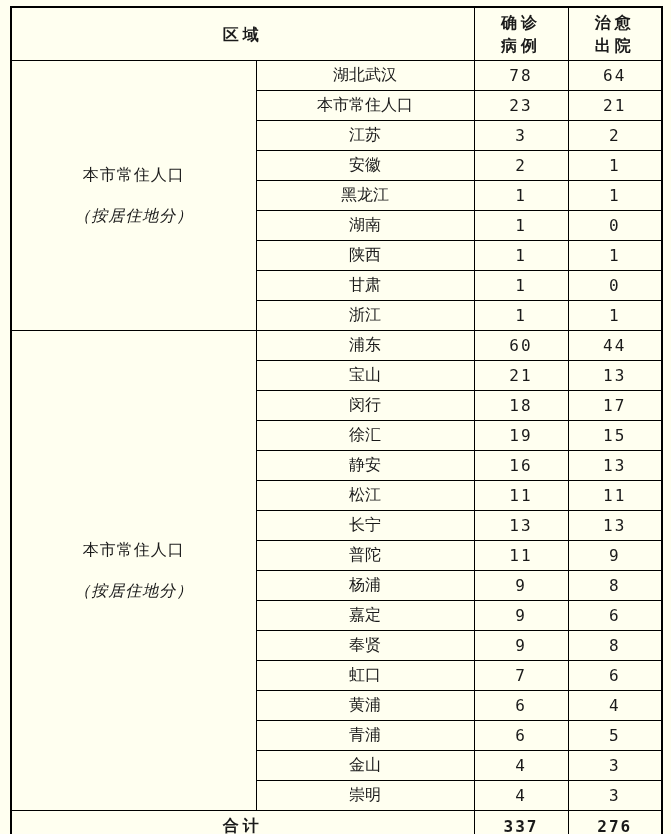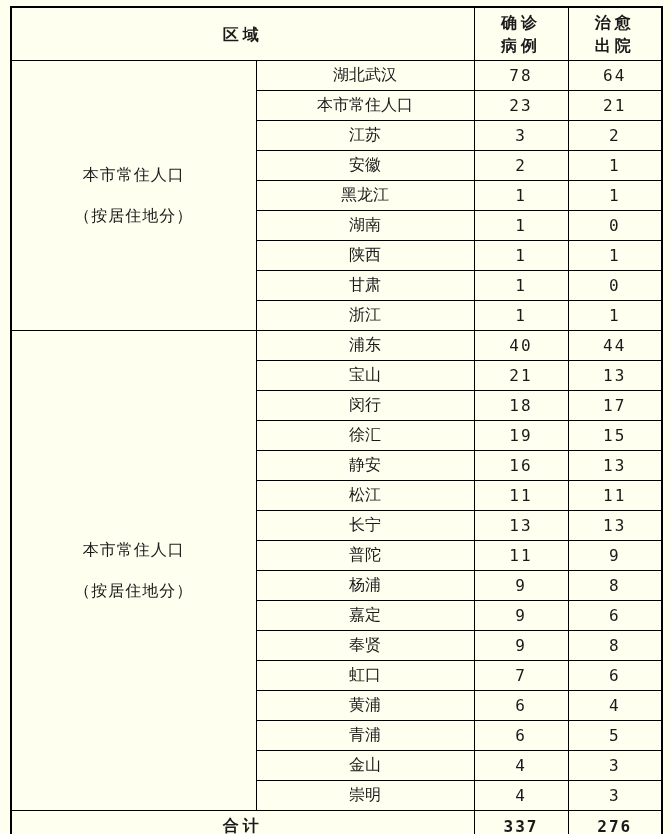--- a/index.html
+++ b/index.html
@@ -43,20 +43,21 @@
     font-size: 16px;
     font-weight: normal;
   }
   .group-cell {
     vertical-align: middle;
     font-size: 16px;
     letter-spacing: 1px;
   }
   .group-cell .label-line2 {
     margin-top: 20px;
+    font-style: italic;
   }
   .num {
     font-family: "DejaVu Sans Mono", monospace;
     font-size: 15px;
     letter-spacing: 2px;
     margin-left: 12px;
   }
   .total-row td {
     height: 31px;
     font-weight: bold;
@@ -142,21 +143,21 @@
           <td>浙江</td>
           <td class="num">1</td>
           <td class="num">1</td>
         </tr>
         <tr>
           <td rowspan="16" class="group-cell">
             <div>本市常住人口</div>
             <div class="label-line2">（按居住地分）</div>
           </td>
           <td>浦东</td>
-          <td class="num">40</td>
+          <td class="num">60</td>
           <td class="num">44</td>
         </tr>
         <tr>
           <td>宝山</td>
           <td class="num">21</td>
           <td class="num">13</td>
         </tr>
         <tr>
           <td>闵行</td>
           <td class="num">18</td>

